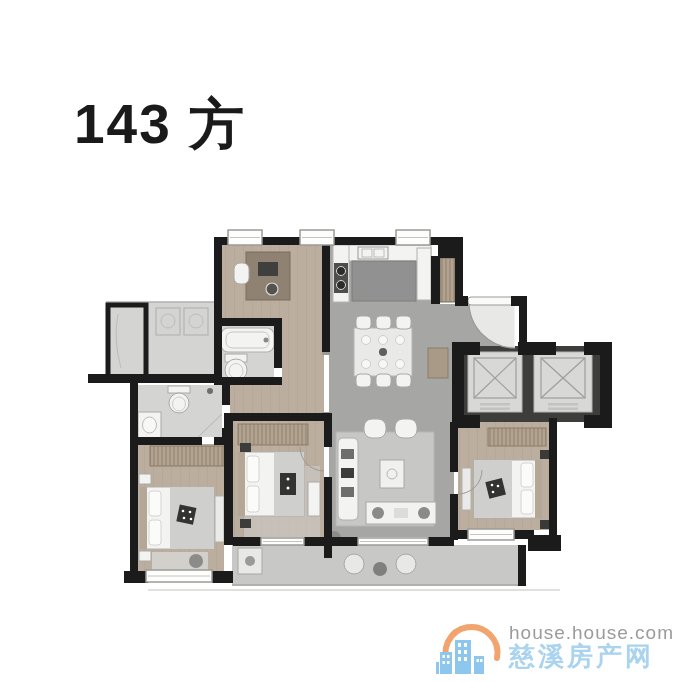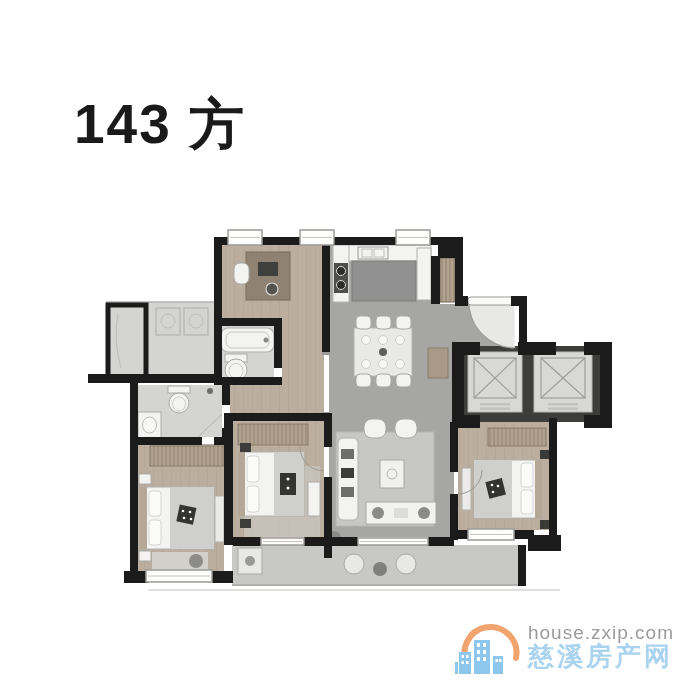--- a/index.html
+++ b/index.html
@@ -318,16 +318,16 @@
         <rect x="29" y="27" width="3" height="4"></rect>
       <rect x="23" y="34" width="3" height="4"></rect>
         <rect x="29" y="34" width="3" height="4"></rect>
       <rect x="23" y="41" width="3" height="4"></rect>
         <rect x="29" y="41" width="3" height="4"></rect>
       <rect x="41.5" y="43" width="2.5" height="3"></rect>
         <rect x="45" y="43" width="2.5" height="3"></rect>
     </g>
   </svg>
   <div class="wm-text">
-    <span class="wm-url">house.zxip.com</span>
+    <span class="wm-url">house.house.com</span>
     <span class="wm-site">慈溪房产网</span>
   </div>
 </div>
 
 </body></html>

